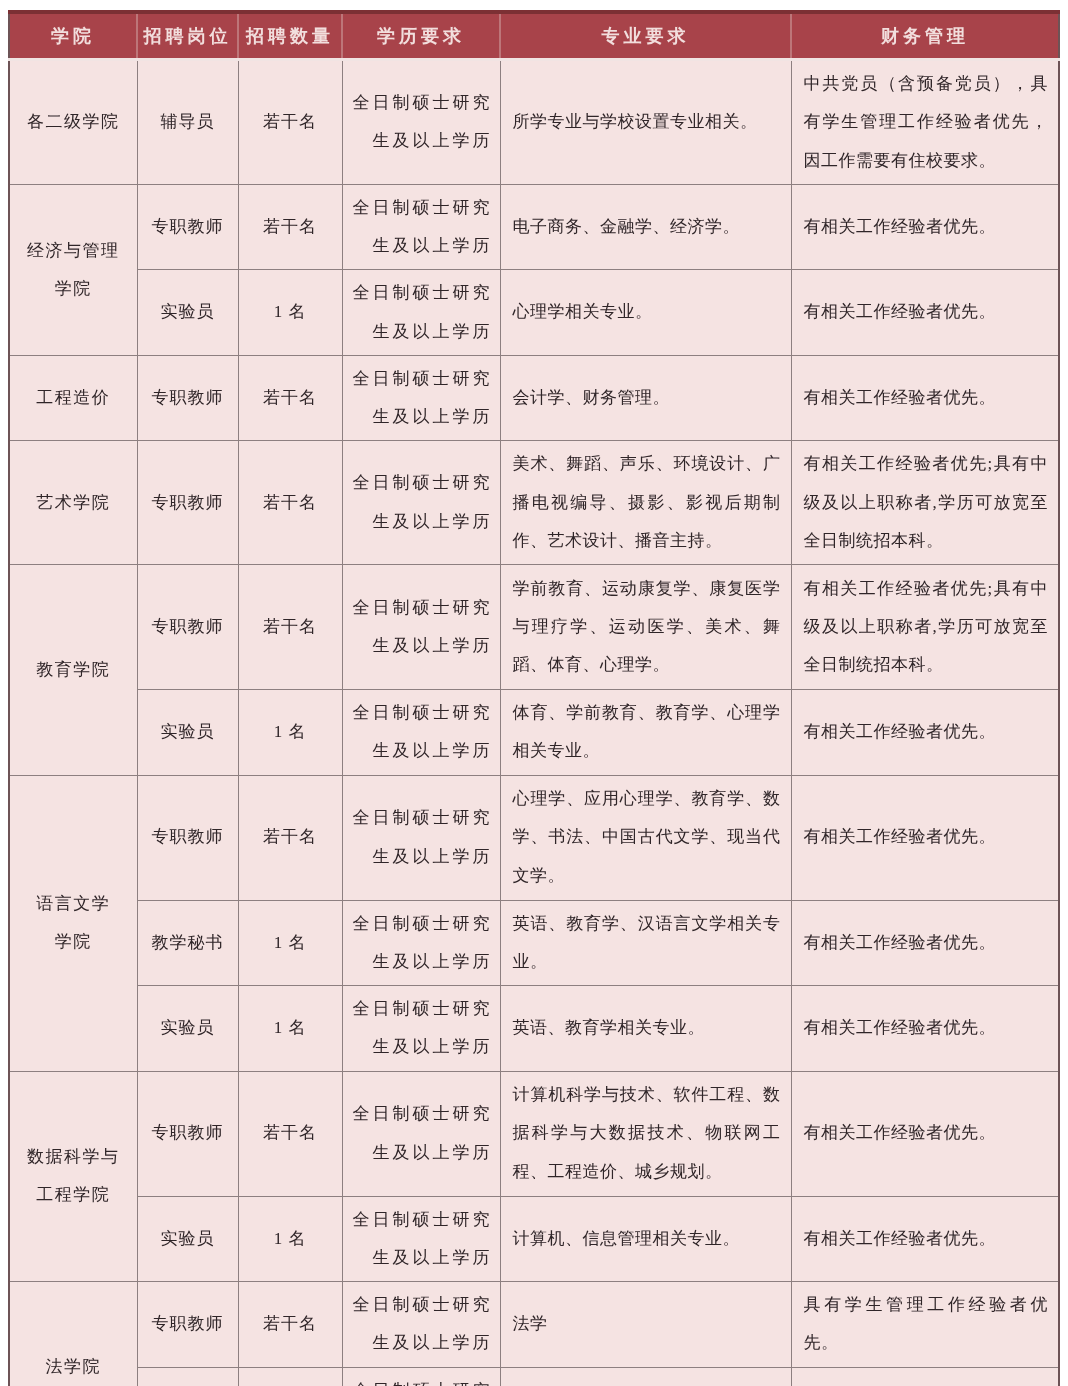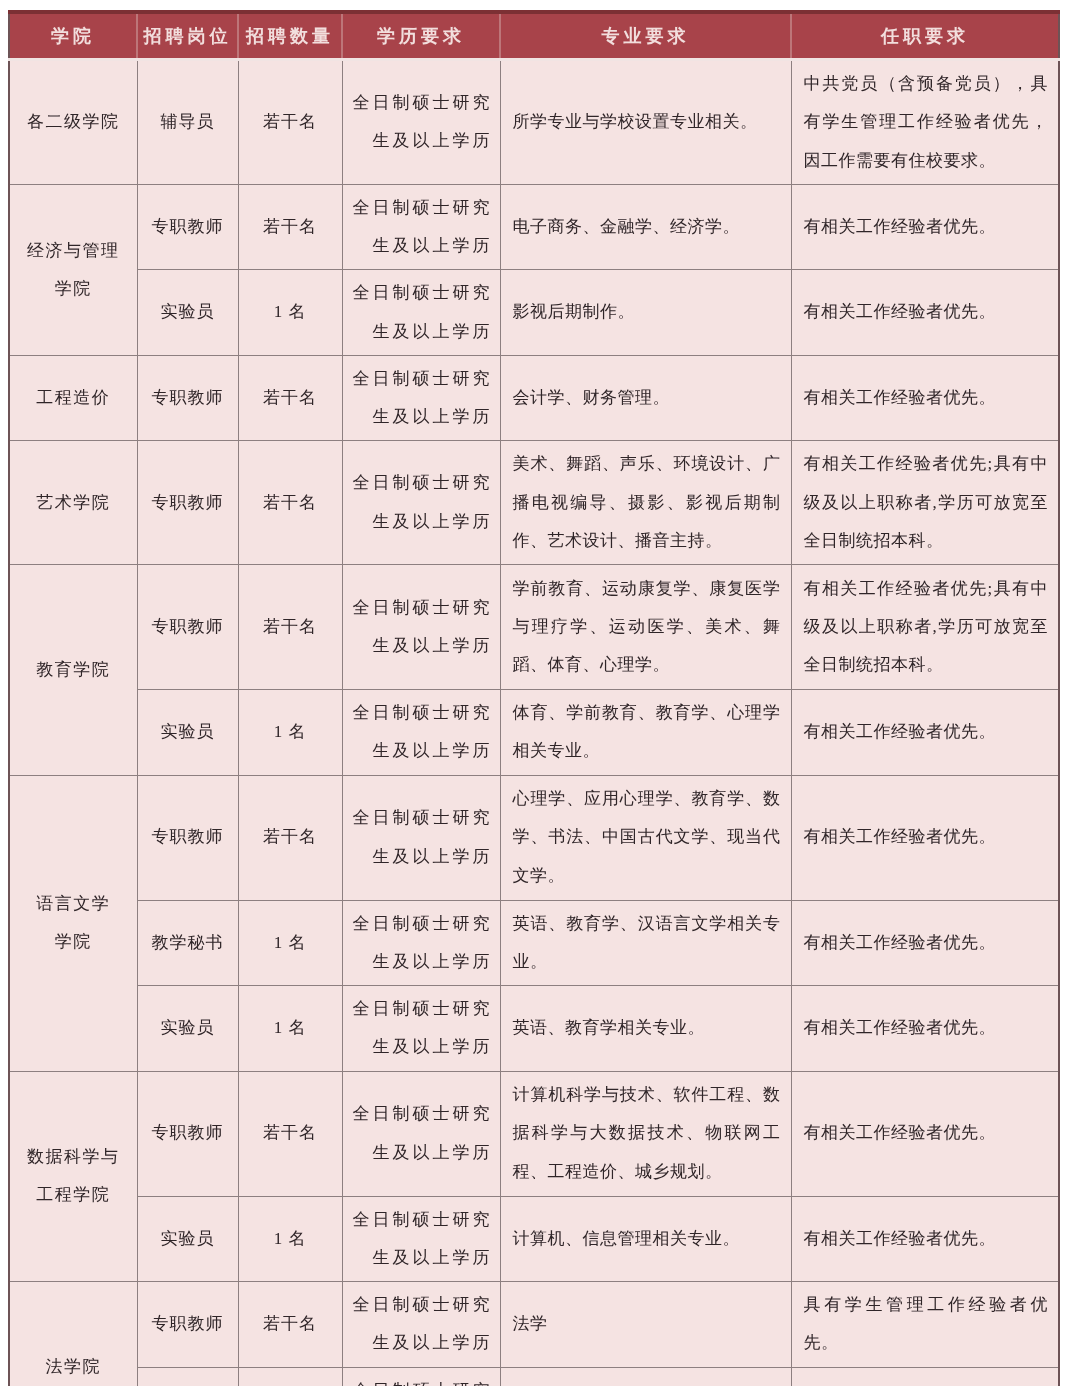--- a/index.html
+++ b/index.html
@@ -85,21 +85,21 @@
       <col style="width:291px">
       <col style="width:268px">
     </colgroup>
     <thead>
       <tr>
         <th>学院</th>
         <th>招聘岗位</th>
         <th>招聘数量</th>
         <th>学历要求</th>
         <th>专业要求</th>
-        <th>任职要求</th>
+        <th>财务管理</th>
       </tr>
     </thead>
     <tbody>
       <tr style="height:115px">
         <td class="college">各二级学院</td>
         <td class="pos">辅导员</td>
         <td class="cnt">若干名</td>
         <td class="edu">全日制硕士研究
 生及以上学历</td>
         <td class="major">所学专业与学校设置专业相关。</td>
@@ -113,21 +113,21 @@
         <td class="edu">全日制硕士研究
 生及以上学历</td>
         <td class="major">电子商务、金融学、经济学。</td>
         <td class="req">有相关工作经验者优先。</td>
       </tr>
       <tr style="height:78px">
         <td class="pos">实验员</td>
         <td class="cnt">1 名</td>
         <td class="edu">全日制硕士研究
 生及以上学历</td>
-        <td class="major">影视后期制作。</td>
+        <td class="major">心理学相关专业。</td>
         <td class="req">有相关工作经验者优先。</td>
       </tr>
       <tr style="height:83px">
         <td class="college">工程造价</td>
         <td class="pos">专职教师</td>
         <td class="cnt">若干名</td>
         <td class="edu">全日制硕士研究
 生及以上学历</td>
         <td class="major">会计学、财务管理。</td>
         <td class="req">有相关工作经验者优先。</td>

